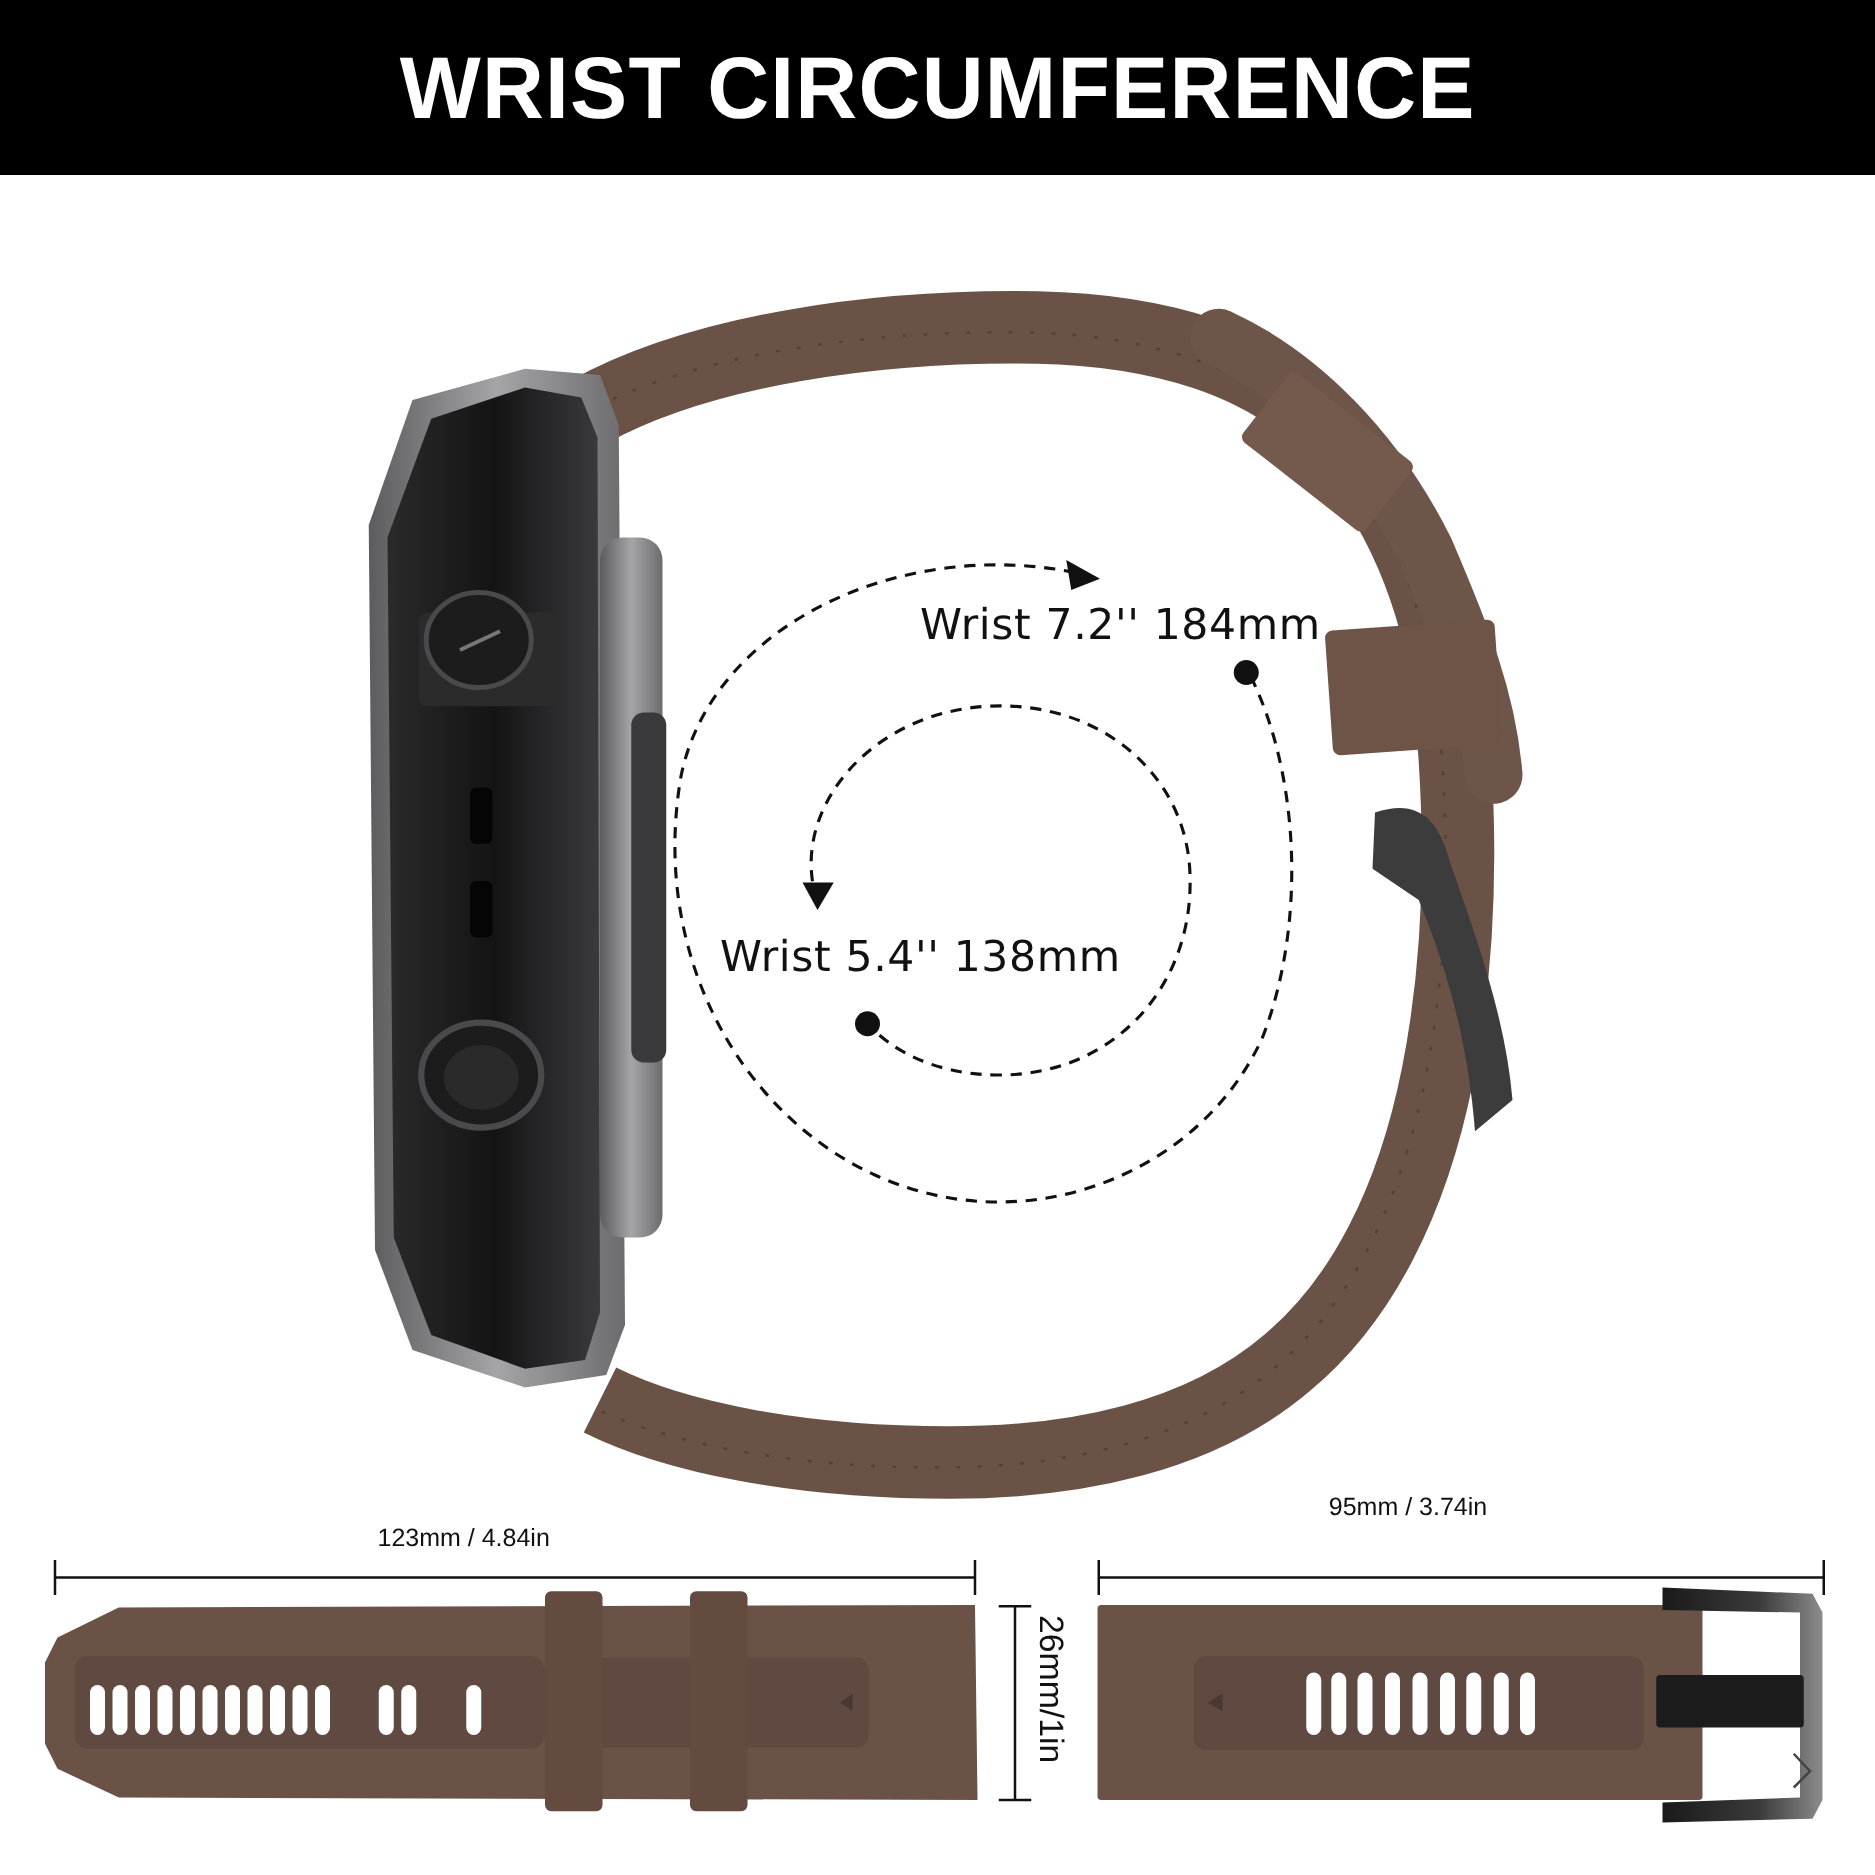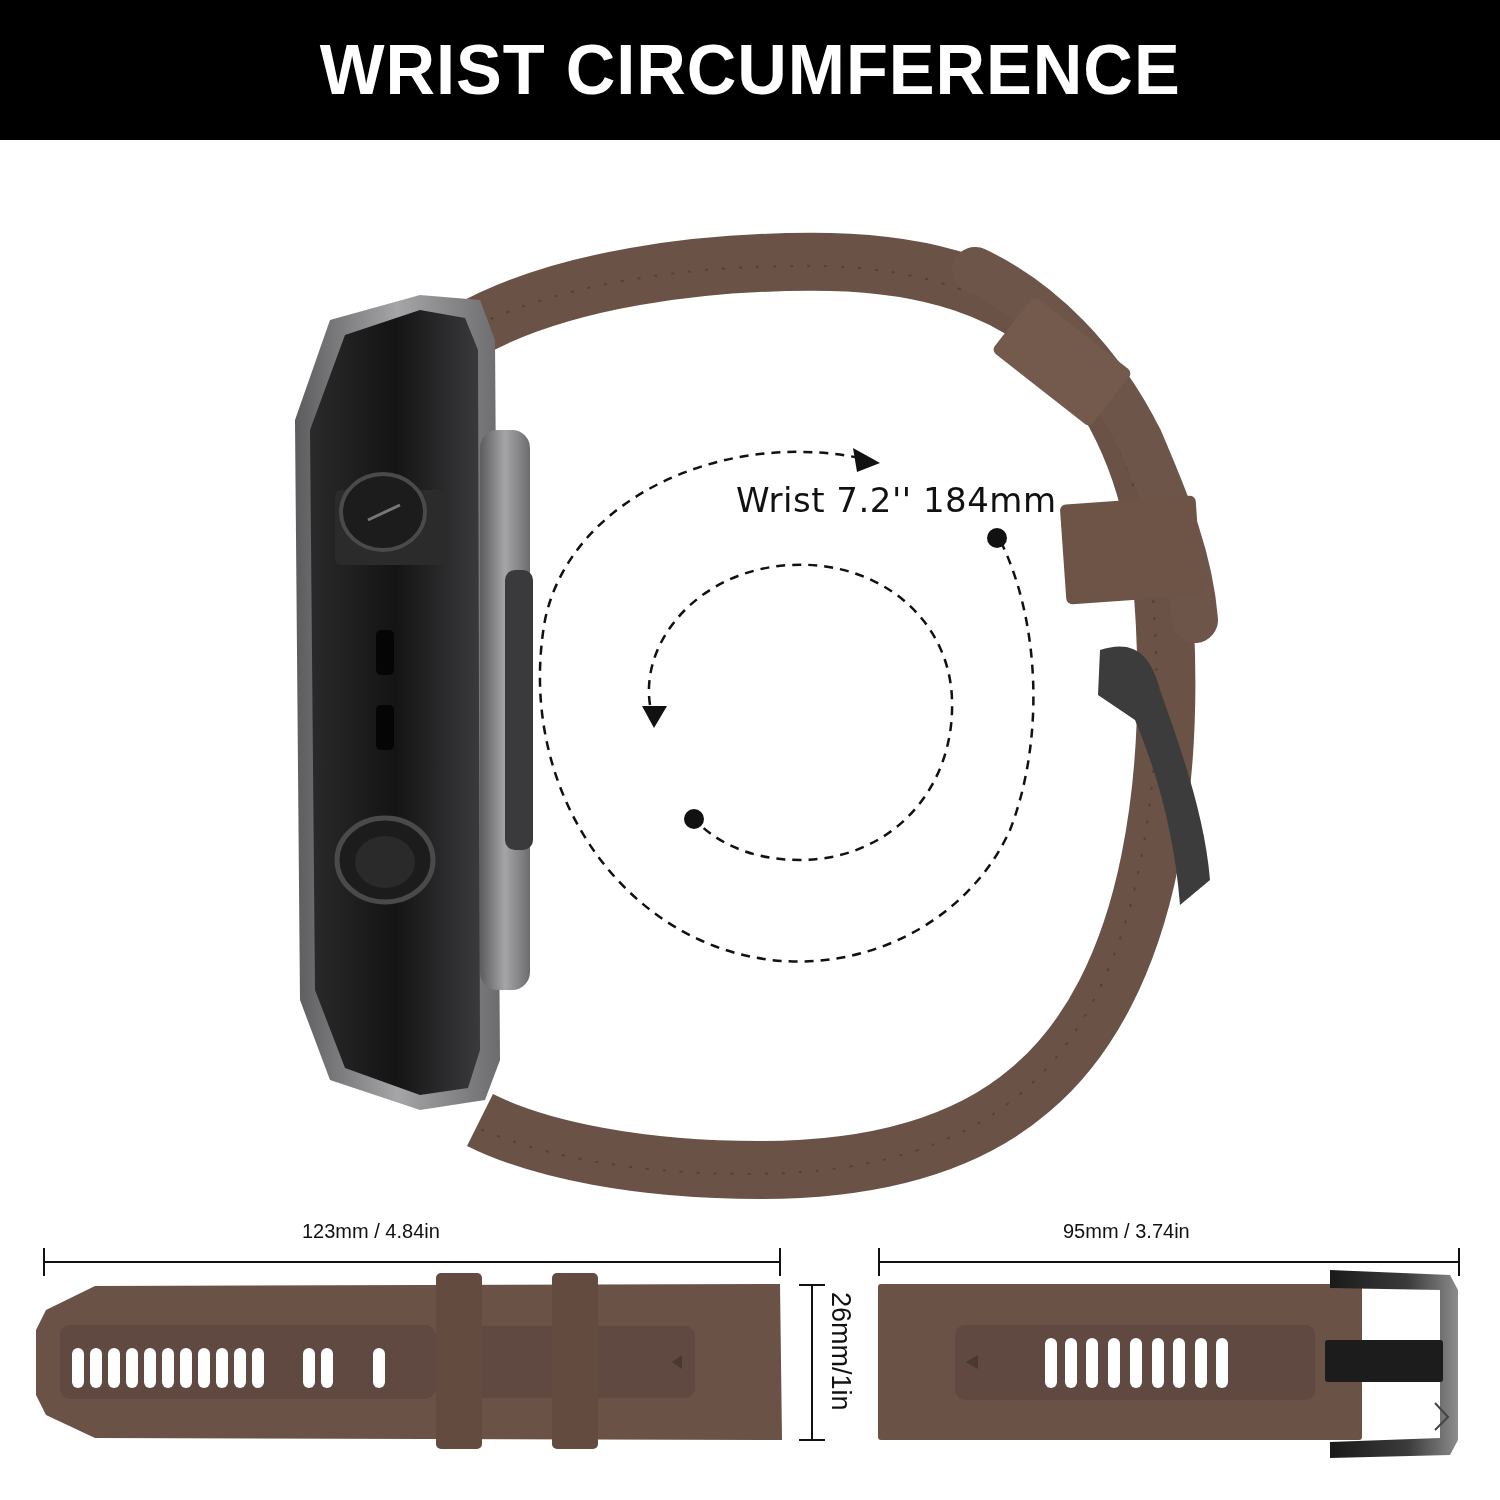--- a/index.html
+++ b/index.html
@@ -87,23 +87,24 @@
     <circle cx="997" cy="538" r="10" fill="#111"></circle>
 
     <g fill="none" stroke="#111" stroke-width="2.5" stroke-dasharray="9 7">
       <path d="M650,705 C640,640 700,570 790,565 C880,560 950,620 952,700 C955,790 890,860 800,860 C745,860 712,838 695,820"></path>
     </g>
     <polygon points="642,706 667,706 654,728" fill="#111"></polygon>
     <circle cx="694" cy="819" r="10" fill="#111"></circle>
   </svg>
 
   <div class="wrist-label" style="left:736px;top:340px">Wrist 7.2'' 184mm</div>
+  <div class="wrist-label" style="left:576px;top:606px">Wrist 5.4'' 138mm</div>
 
   <div class="dim-label" style="left:302px;top:1080px">123mm / 4.84in</div>
-  <div class="dim-label" style="left:1063px;top:1080px">95mm / 3.74in</div>
+  <div class="dim-label" style="left:1063px;top:1055px">95mm / 3.74in</div>
   <div class="dim-label-vert" style="left:856px;top:1152px">26mm/1in</div>
 
   <svg width="1500" height="1360" viewBox="0 140 1500 1360" style="position:absolute;left:0;top:0;pointer-events:none">
 
     <g stroke="#111" stroke-width="2">
       <line x1="44" y1="1262" x2="780" y2="1262"></line>
       <line x1="44" y1="1248" x2="44" y2="1276"></line>
       <line x1="780" y1="1248" x2="780" y2="1276"></line>
       <line x1="879" y1="1262" x2="1459" y2="1262"></line>
       <line x1="879" y1="1248" x2="879" y2="1276"></line>

